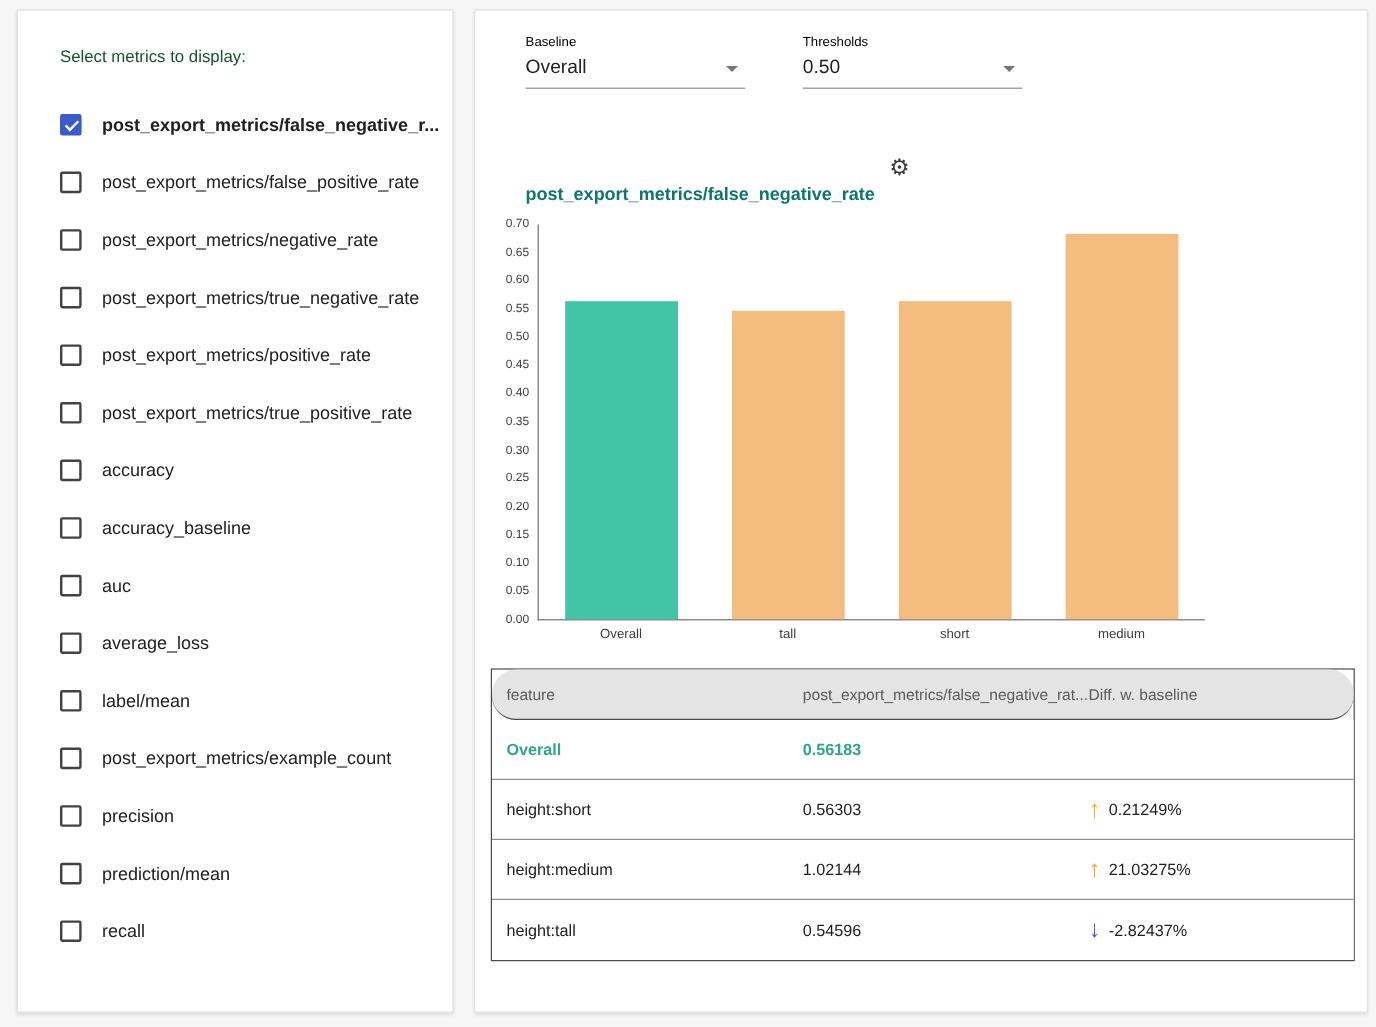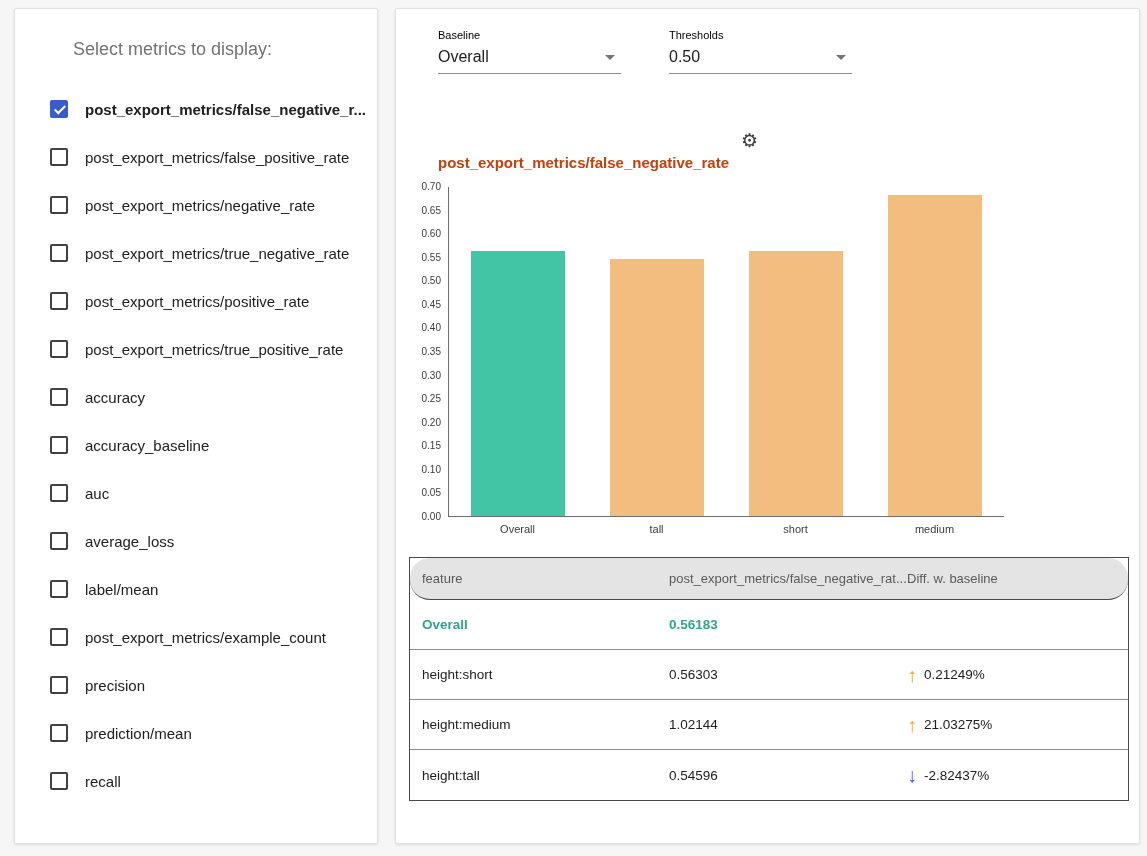--- a/index.html
+++ b/index.html
@@ -15,21 +15,21 @@
     background:#ffffff;
     border:1px solid #e2e2e2;
     border-radius:2px;
     box-shadow:0 1px 3px rgba(0,0,0,0.10);
   }
   #left-card  { left:14px;  top:8px; width:364px; height:836px; }
   #right-card { left:395px; top:8px; width:745px; height:836px; }
 
   
   .left-inner { padding:30px 16px 0 35px; }
-  .select-title { font-size:18px; color:#737373; margin-bottom:10px;margin-left:23px; }
+  .select-title { font-size:14px; color:#14532d; margin-bottom:10px; }
   .metric-item { display:flex; align-items:flex-end; height:48px; cursor:pointer; }
   .checkbox {
     width:18px; height:18px; flex:none;
     border:2px solid #424242; border-radius:2px;
     position:relative; background:#fff;
   }
   .checkbox.checked { background:#3a5bcb; border-color:#3a5bcb; }
   .checkbox.checked::after {
     content:""; position:absolute; left:5px; top:1px;
     width:4px; height:9px;
@@ -50,21 +50,21 @@
     font-size:16px; color:#212121; cursor:pointer;
   }
   .select-arrow {
     width:0; height:0;
     border-left:5px solid transparent;
     border-right:5px solid transparent;
     border-top:5px solid #757575;
   }
 
   .chart-title-row { display:flex; align-items:center; gap:12px; padding:36px 0 0 42px; }
-  .chart-title { font-size:15px; font-weight:bold; color:#c2410c;margin-top:44px; }
+  .chart-title { font-size:15px; font-weight:bold; color:#0f766e;margin-top:44px; }
   .gear { font-size:19px; color:#3c3c3c; cursor:pointer; line-height:1; }
 
   
   .chart-area { display:flex; margin:16px 0 0 10px; }
   .y-axis { width:42px; position:relative; height:330px; flex:none; }
   .ytick { position:absolute; right:7px; font-size:10px; color:#3c3c3c; line-height:10px; }
   .plot-wrap { }
   .plot {
     width:556px; height:330px; position:relative;
     border-left:1px solid #6f6f6f;

